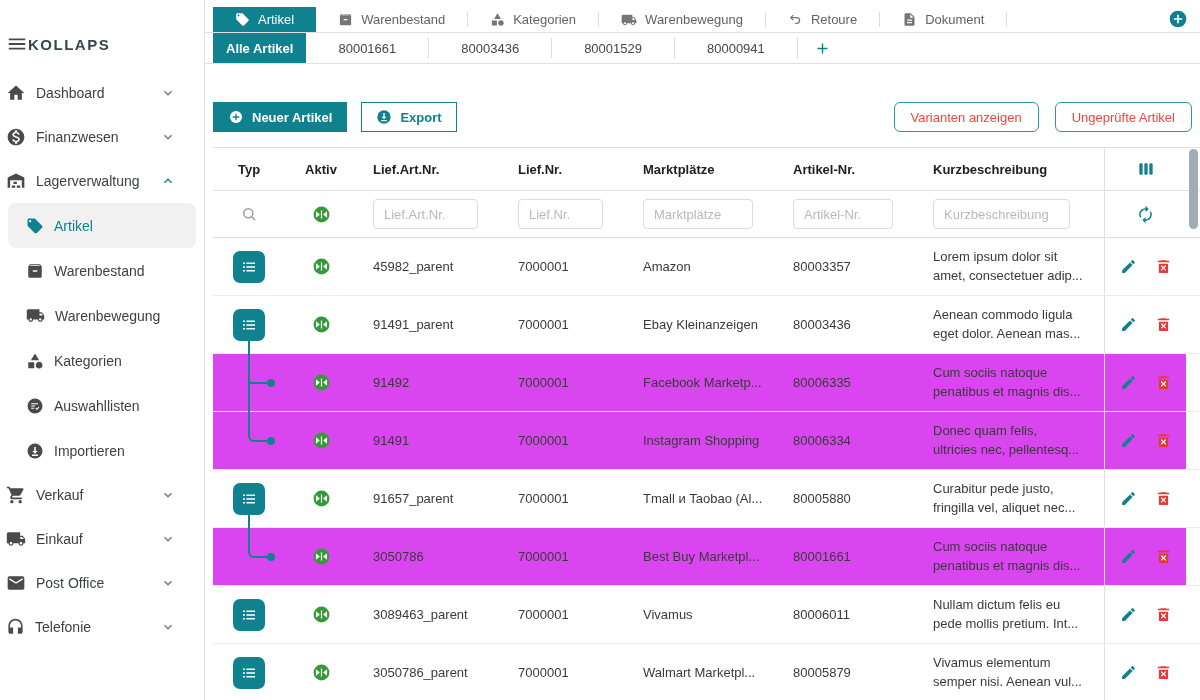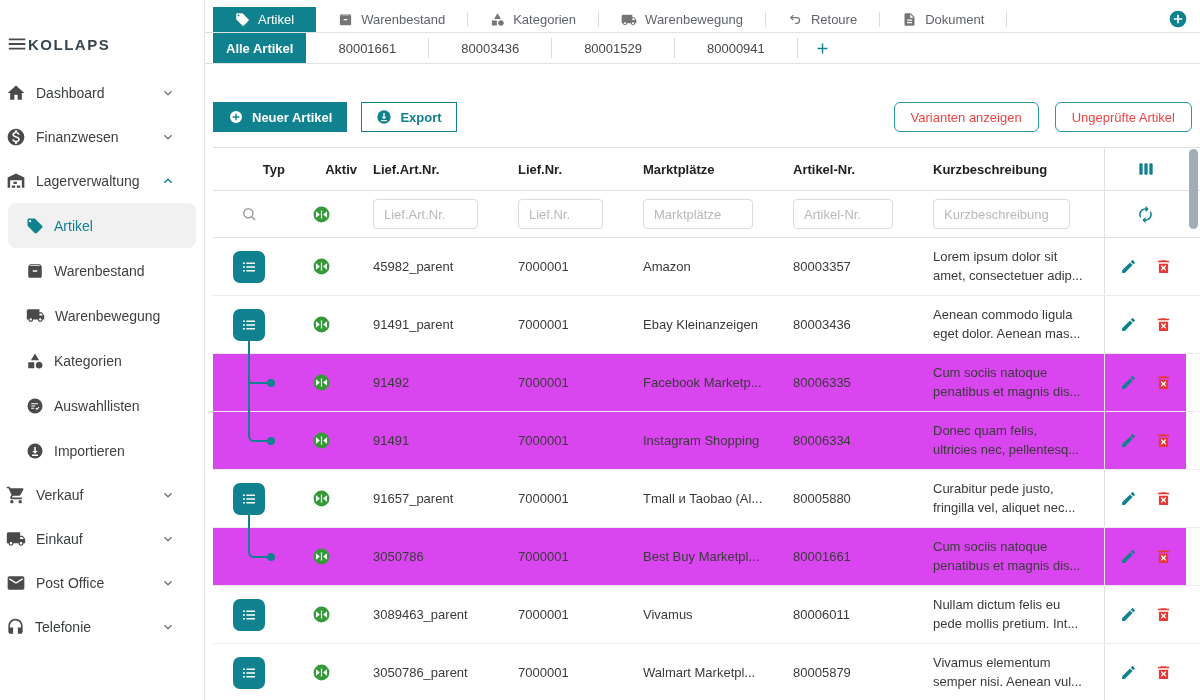--- a/index.html
+++ b/index.html
@@ -53,21 +53,21 @@
   .table{margin:15px 0 0 8px;position:relative}
   .trow{display:grid;grid-template-columns:72px 72px 145px 125px 150px 140px 1fr 82px 14px;
         align-items:center;background:#fff;border-bottom:1px solid #ebebeb}
   .thead{height:44px;border-top:1px solid #e0e0e0;border-bottom:1px solid #e0e0e0}
   .tfilter{height:47px;border-bottom:1px solid #e0e0e0}
   .tdata{height:58px}
   .tdata.gray{background:#d946ef}
   .tdata.gray .pad-end{background:#fff}
   .pad-end{align-self:stretch}
   .hcell{font-size:13px;font-weight:bold;color:#212121;padding-left:16px}
-  .hcell.center{padding:0;text-align:right}
+  .hcell.center{padding:0;text-align:center}
   .cell{font-size:13px;color:#3a3a3a;padding-left:16px}
   .ccenter{display:flex;justify-content:center;align-items:center;height:100%;position:relative}
   .desc{font-size:13px;line-height:1.45;color:#3a3a3a;padding-left:16px}
   .acts{display:flex;justify-content:center;align-items:center;gap:18px;height:100%;
         border-left:1px solid #e0e0e0}
   .colb{border-left:1px solid #e0e0e0;height:100%;display:flex;align-items:center;justify-content:center}
   .finput{height:30px;border:1px solid #dcdcdc;border-radius:4px;font-size:13px;color:#333;
           padding:0 10px;font-family:inherit;background:#fff;margin-left:16px}
   .finput::placeholder{color:#b9b9b9}
   .w1{width:105px}.w2{width:85px}.w3{width:110px}.w4{width:100px}.w5{width:137px}

